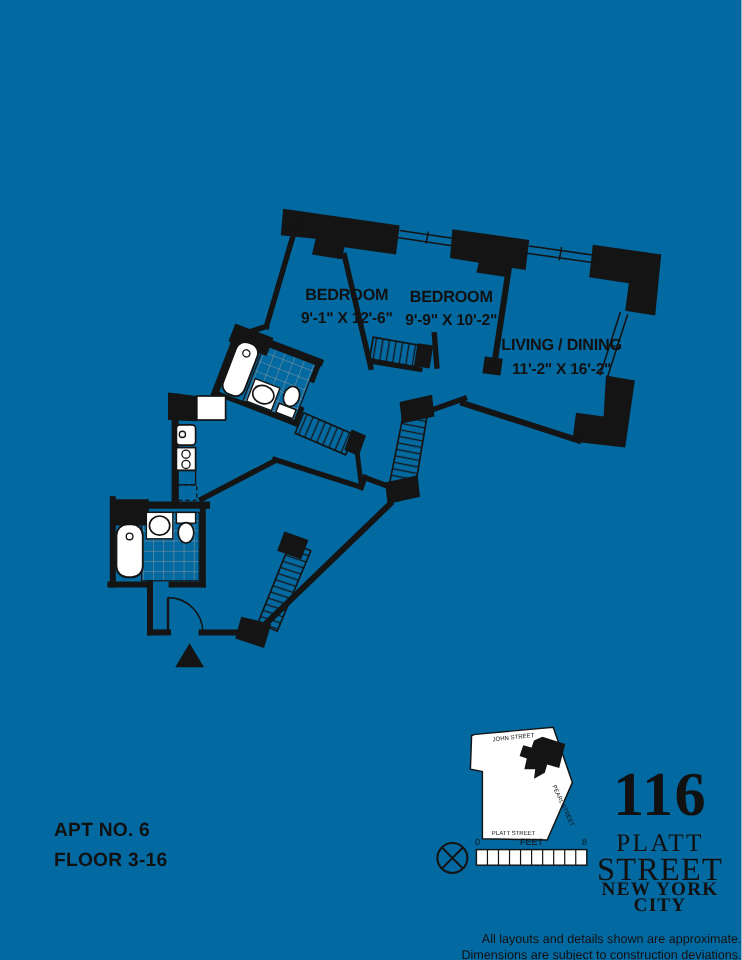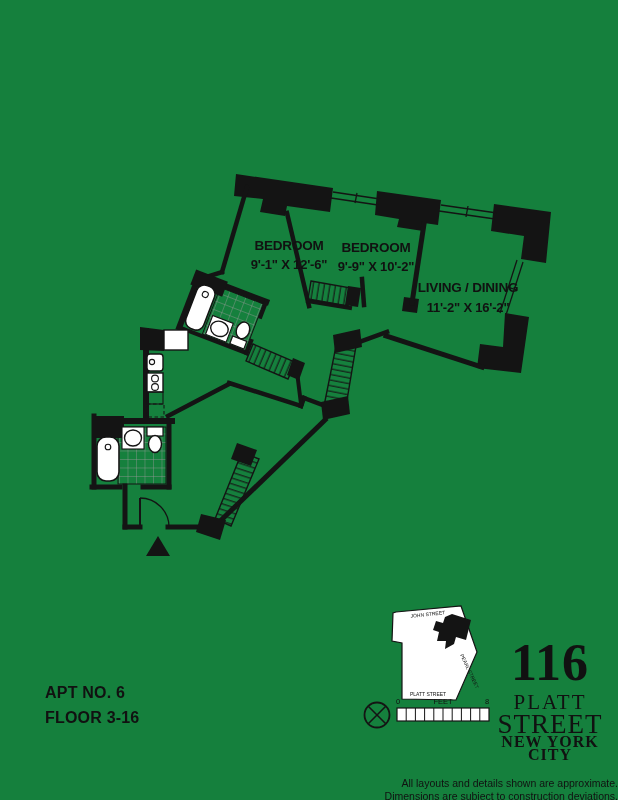--- a/index.html
+++ b/index.html
@@ -1,16 +1,16 @@
 <!DOCTYPE html>
 <html><head>
 <meta charset="utf-8">
 <style>
   html,body{margin:0;padding:0;background:#ffffff;}
-  .page{position:relative;width:618px;height:800px;background:#15803d;overflow:hidden;
+  .page{position:relative;width:618px;height:800px;background:#0369a1;overflow:hidden;
         font-family:"Liberation Sans",sans-serif;color:#111;}
   .plan-svg{position:absolute;left:0;top:0;}
   .apt-info{position:absolute;left:45px;top:680px;font-size:16px;font-weight:bold;
             line-height:25px;letter-spacing:0.2px;white-space:nowrap;}
   .logo{position:absolute;left:482px;top:636px;width:136px;text-align:center;
         font-family:"Liberation Serif",serif;}
   .logo .num{font-size:52px;font-weight:bold;line-height:54px;letter-spacing:1px;}
   .logo .l1{font-size:21px;line-height:21px;letter-spacing:2px;margin-top:2px;}
   .logo .l2{font-size:27px;line-height:22px;letter-spacing:1px;}
   .logo .l3{font-size:16px;font-weight:bold;letter-spacing:1px;line-height:13px;}

